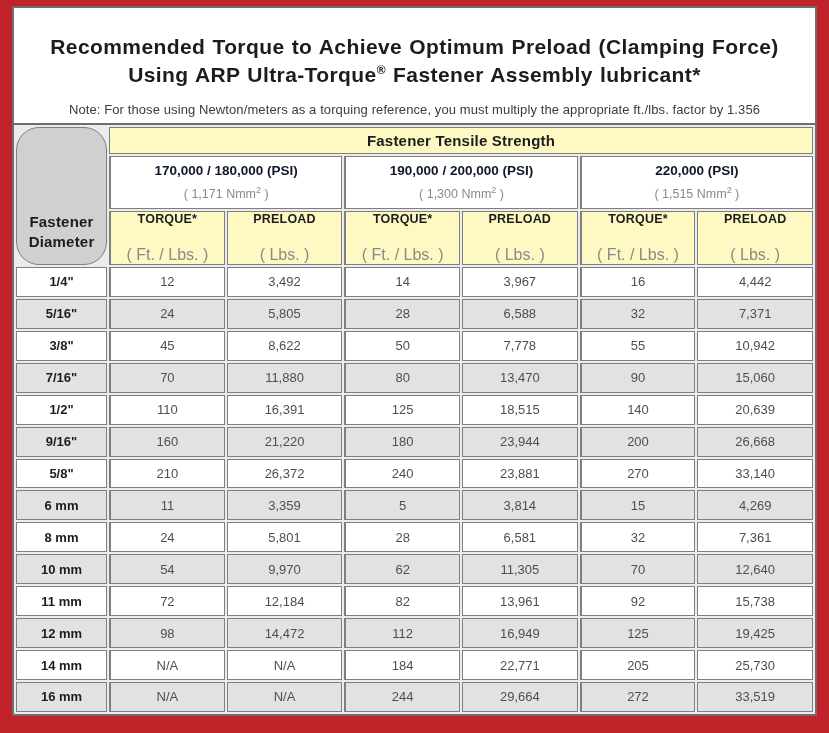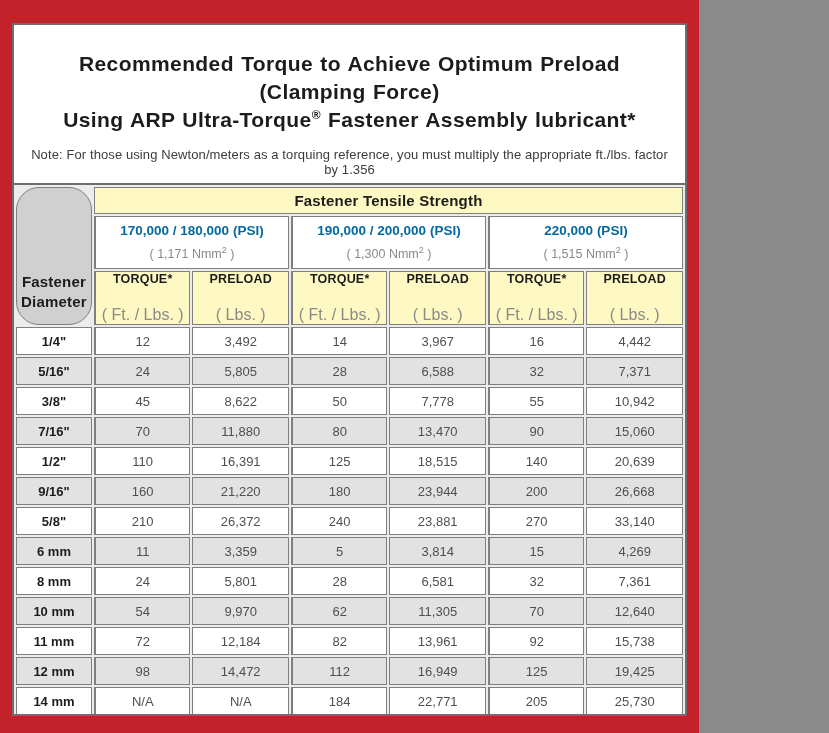--- a/index.html
+++ b/index.html
@@ -1,21 +1,21 @@
 <!DOCTYPE html>
 <html><head>
 <meta charset="utf-8">
 <style>
   html, body { margin: 0; padding: 0; background: #8a8a8a; }
   * { box-sizing: border-box; }
 
   .frame {
-    width: 699px; height: 733px;
+    width: 829px; height: 733px;
     background: #c2232a;
-    padding: 23px 12px 17px 12px;
+    padding: 6px 12px 17px 12px;
     font-family: "Liberation Sans", sans-serif;
   }
   .document {
     width: 100%; height: 100%;
     background: #ffffff;
     border: 2px solid #6e6e6e;
     display: flex; flex-direction: column;
     overflow: hidden;
   }
 
@@ -51,21 +51,21 @@
   tr.h-tensile th { height: 27px; font-size: 15px; letter-spacing: 0.2px; }
   tr.h-psi th.psi-cell { height: 53px; background: #ffffff; }
   tr.h-units th { height: 47px; }
 
   .diam-header {
     background: #d0d0d0;
     white-space: pre-line;
     font-size: 15px; font-weight: bold; line-height: 20px;
     vertical-align: bottom; padding-bottom: 12px; border-radius: 23px;
   }
-  .psi-main { font-size: 13.5px; font-weight: bold; color: #0369a1; margin-bottom: 7px; }
+  .psi-main { font-size: 13.5px; font-weight: bold; color: #0f172a; margin-bottom: 7px; }
   .nmm { font-size: 12.5px; color: #8a8a8a; font-weight: normal; }
   .nmm sup { font-size: 9px; }
   .col-label { font-size: 12.5px; font-weight: bold; color: #1c1c1c; margin-bottom: 20px; letter-spacing: 0.2px; }
   .col-unit { font-size: 16px; color: #8a8a8a; font-weight: normal; }
 
   tbody td { height: 28px; font-size: 13px; color: #4f4f4f; background: #ffffff; }
   tbody td.diam { font-weight: bold; color: #1c1c1c; }
   tbody tr:nth-child(even) td { background: #e2e2e2; }
 
   

